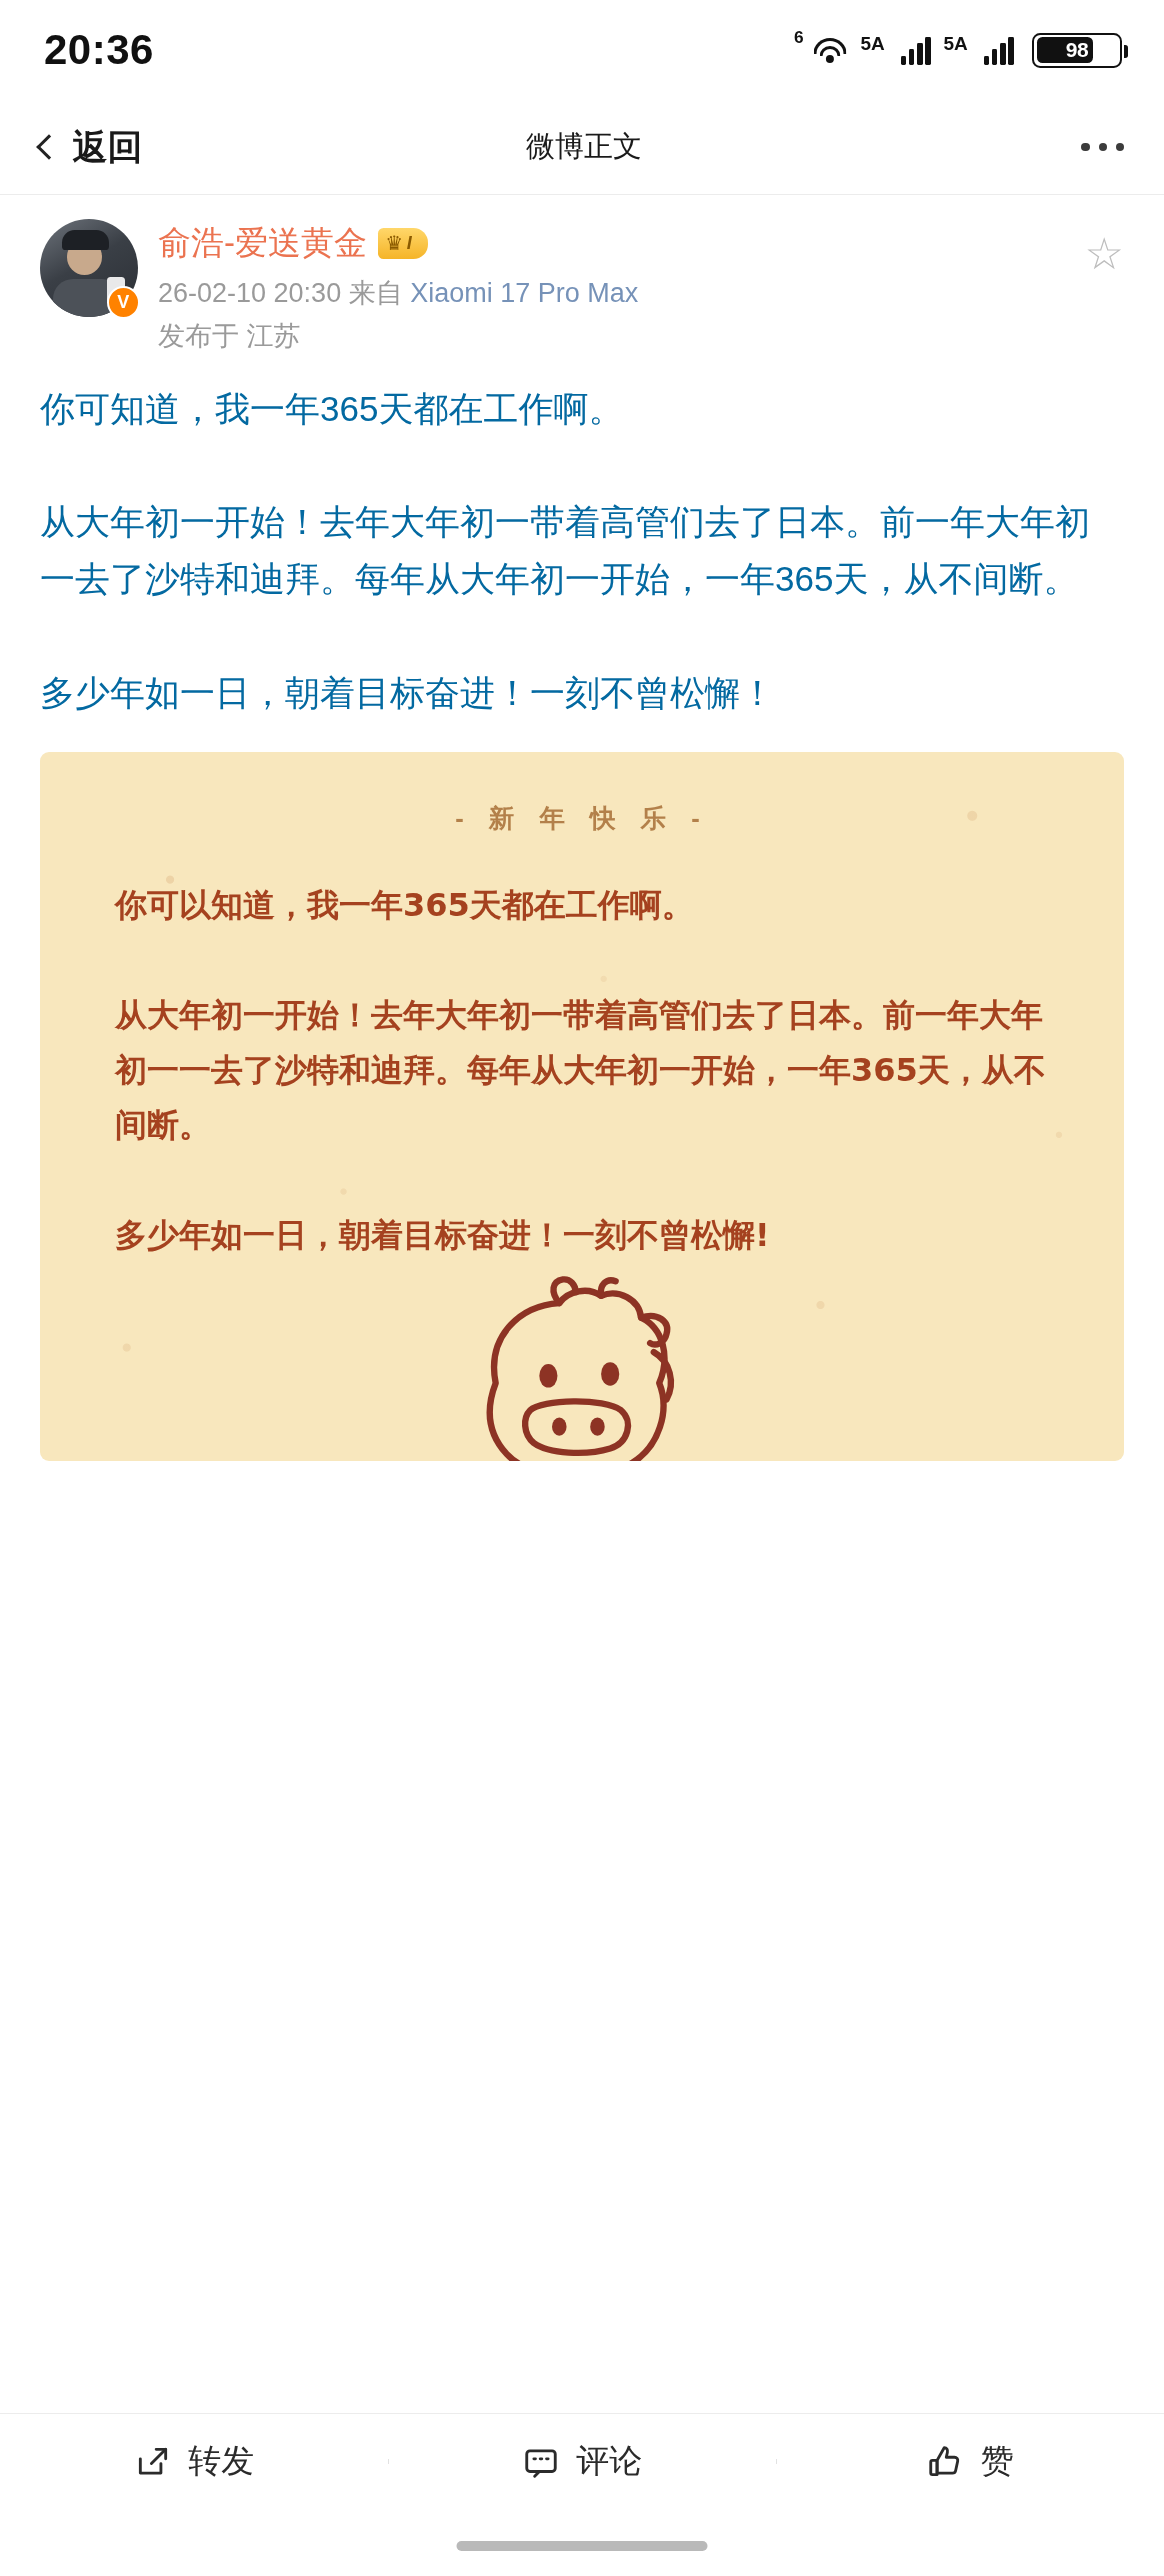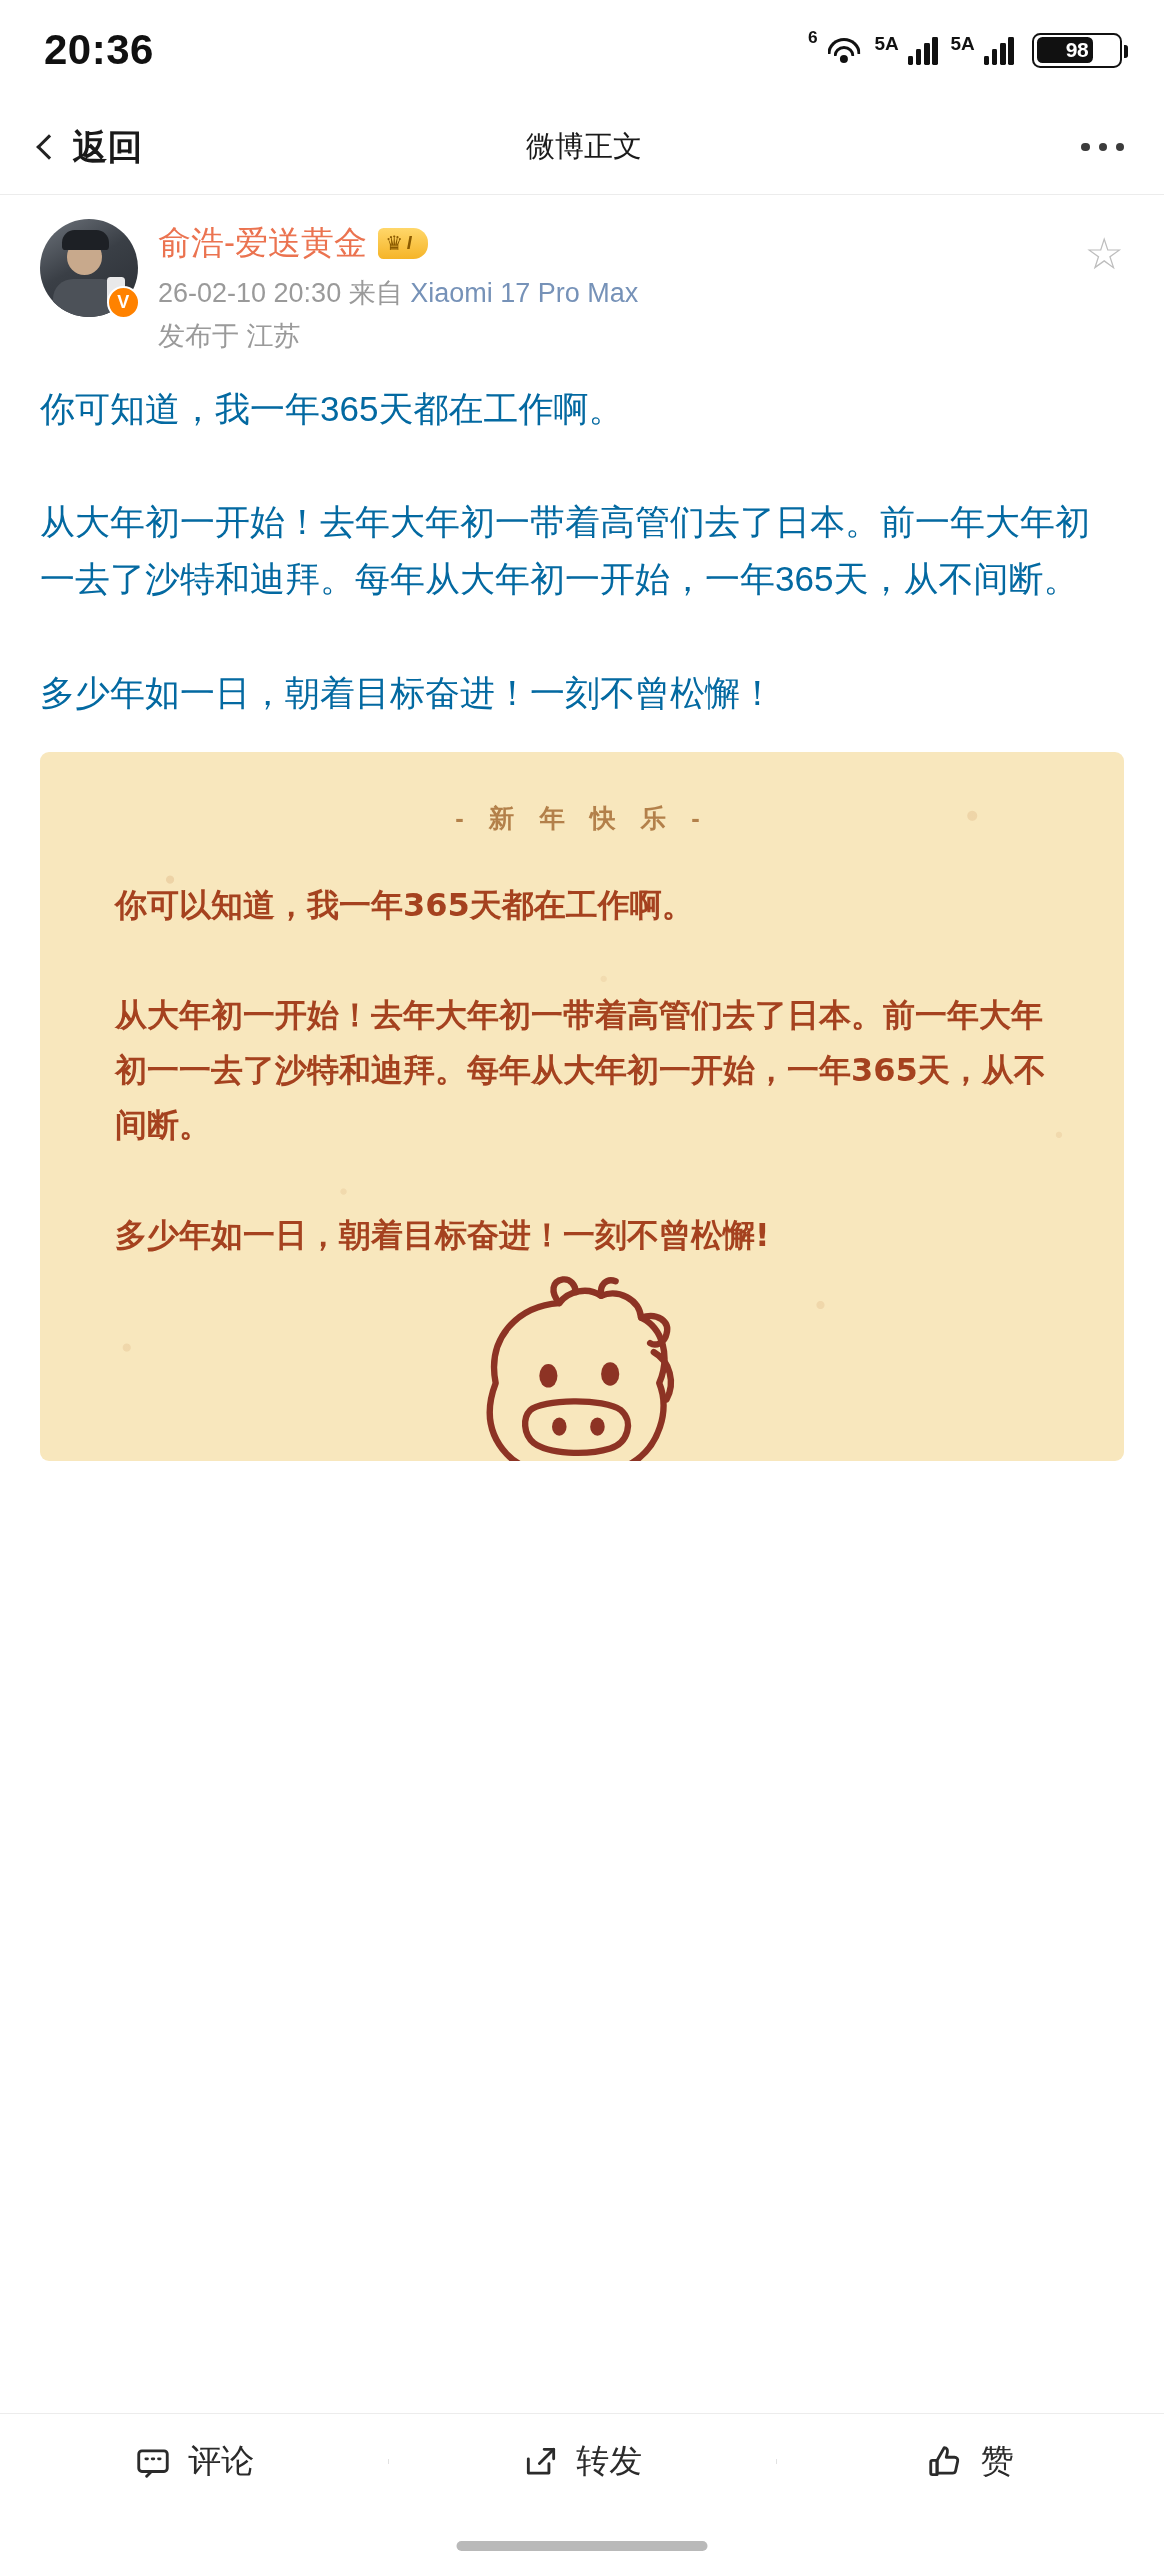--- a/index.html
+++ b/index.html
@@ -47,21 +47,21 @@
     border: 3.2px solid #111;
     border-bottom: none;
     border-radius: 50% 50% 0 0 / 100% 100% 0 0;
   }
   .wifi-icon .w1 { width: 33px; height: 15.5px; top: 1.8px; }
   .wifi-icon .w2 { width: 21px; height: 10px; top: 9px; }
   .wifi-icon .w3 {
     width: 8.2px; height: 8.2px; top: 18px;
     background: #111; border: none; border-radius: 50%;
   }
-  .net-group { display: flex; align-items: flex-end; gap: 9px; }
+  .net-group { display: flex; align-items: flex-end; gap: 16px; }
   .net-label { font-size: 19px; font-weight: 700; color: #111; position: relative; top: -10px; }
   .bars { display: flex; align-items: flex-end; gap: 2.7px; height: 29px; }
   .bars i { width: 5.5px; background: #111; border-radius: 1.4px; display: block; }
   .bars i:nth-child(1) { height: 9px; }
   .bars i:nth-child(2) { height: 15.5px; }
   .bars i:nth-child(3) { height: 22px; }
   .bars i:nth-child(4) { height: 28px; }
   .battery {
     width: 90px; height: 35px;
     border: 2.7px solid #111;
@@ -381,33 +381,33 @@
         <ellipse cx="140" cy="168" rx="8" ry="10" fill="#8d3324" stroke="none"></ellipse>
         <ellipse cx="182" cy="168" rx="8" ry="10" fill="#8d3324" stroke="none"></ellipse>
       </g>
     </svg>
   </div>
 </div>
 
 <div class="bottom-bar">
   <div class="bb-item">
     <svg class="bb-icon" viewBox="0 0 24 24" fill="none" stroke="#2b2b2b" stroke-width="1.8" stroke-linecap="round" stroke-linejoin="round">
+      <path d="M4 10v9h13v-6"></path>
+        <path d="M11 13L20 4"></path>
+        <path d="M14 4h6v6"></path>
+    </svg>
+    <span>转发</span>
+  </div>
+  <div class="bb-item">
+    <svg class="bb-icon" viewBox="0 0 24 24" fill="none" stroke="#2b2b2b" stroke-width="1.8" stroke-linecap="round" stroke-linejoin="round">
       <rect x="3" y="5" width="18" height="13" rx="2"></rect>
         <path d="M8 21l3-3"></path>
       <path d="M7.5 10h1M11.5 10h1M15.5 10h1"></path>
     </svg>
     <span>评论</span>
-  </div>
-  <div class="bb-item">
-    <svg class="bb-icon" viewBox="0 0 24 24" fill="none" stroke="#2b2b2b" stroke-width="1.8" stroke-linecap="round" stroke-linejoin="round">
-      <path d="M4 10v9h13v-6"></path>
-        <path d="M11 13L20 4"></path>
-        <path d="M14 4h6v6"></path>
-    </svg>
-    <span>转发</span>
   </div>
   <div class="bb-item">
     <svg class="bb-icon" viewBox="0 0 24 24" fill="none" stroke="#2b2b2b" stroke-width="1.8" stroke-linecap="round" stroke-linejoin="round">
       <path d="M7 11v9H4a1 1 0 0 1-1-1v-7a1 1 0 0 1 1-1h3z"></path>
       <path d="M7 11l4.5-8c1.6 0 2.4 1.2 2 3l-.7 3H18c1.4 0 2.3 1.2 2 2.5l-1.3 6c-.2 1-1 1.5-2 1.5H7z"></path>
     </svg>
     <span>赞</span>
   </div>
 </div>
 

